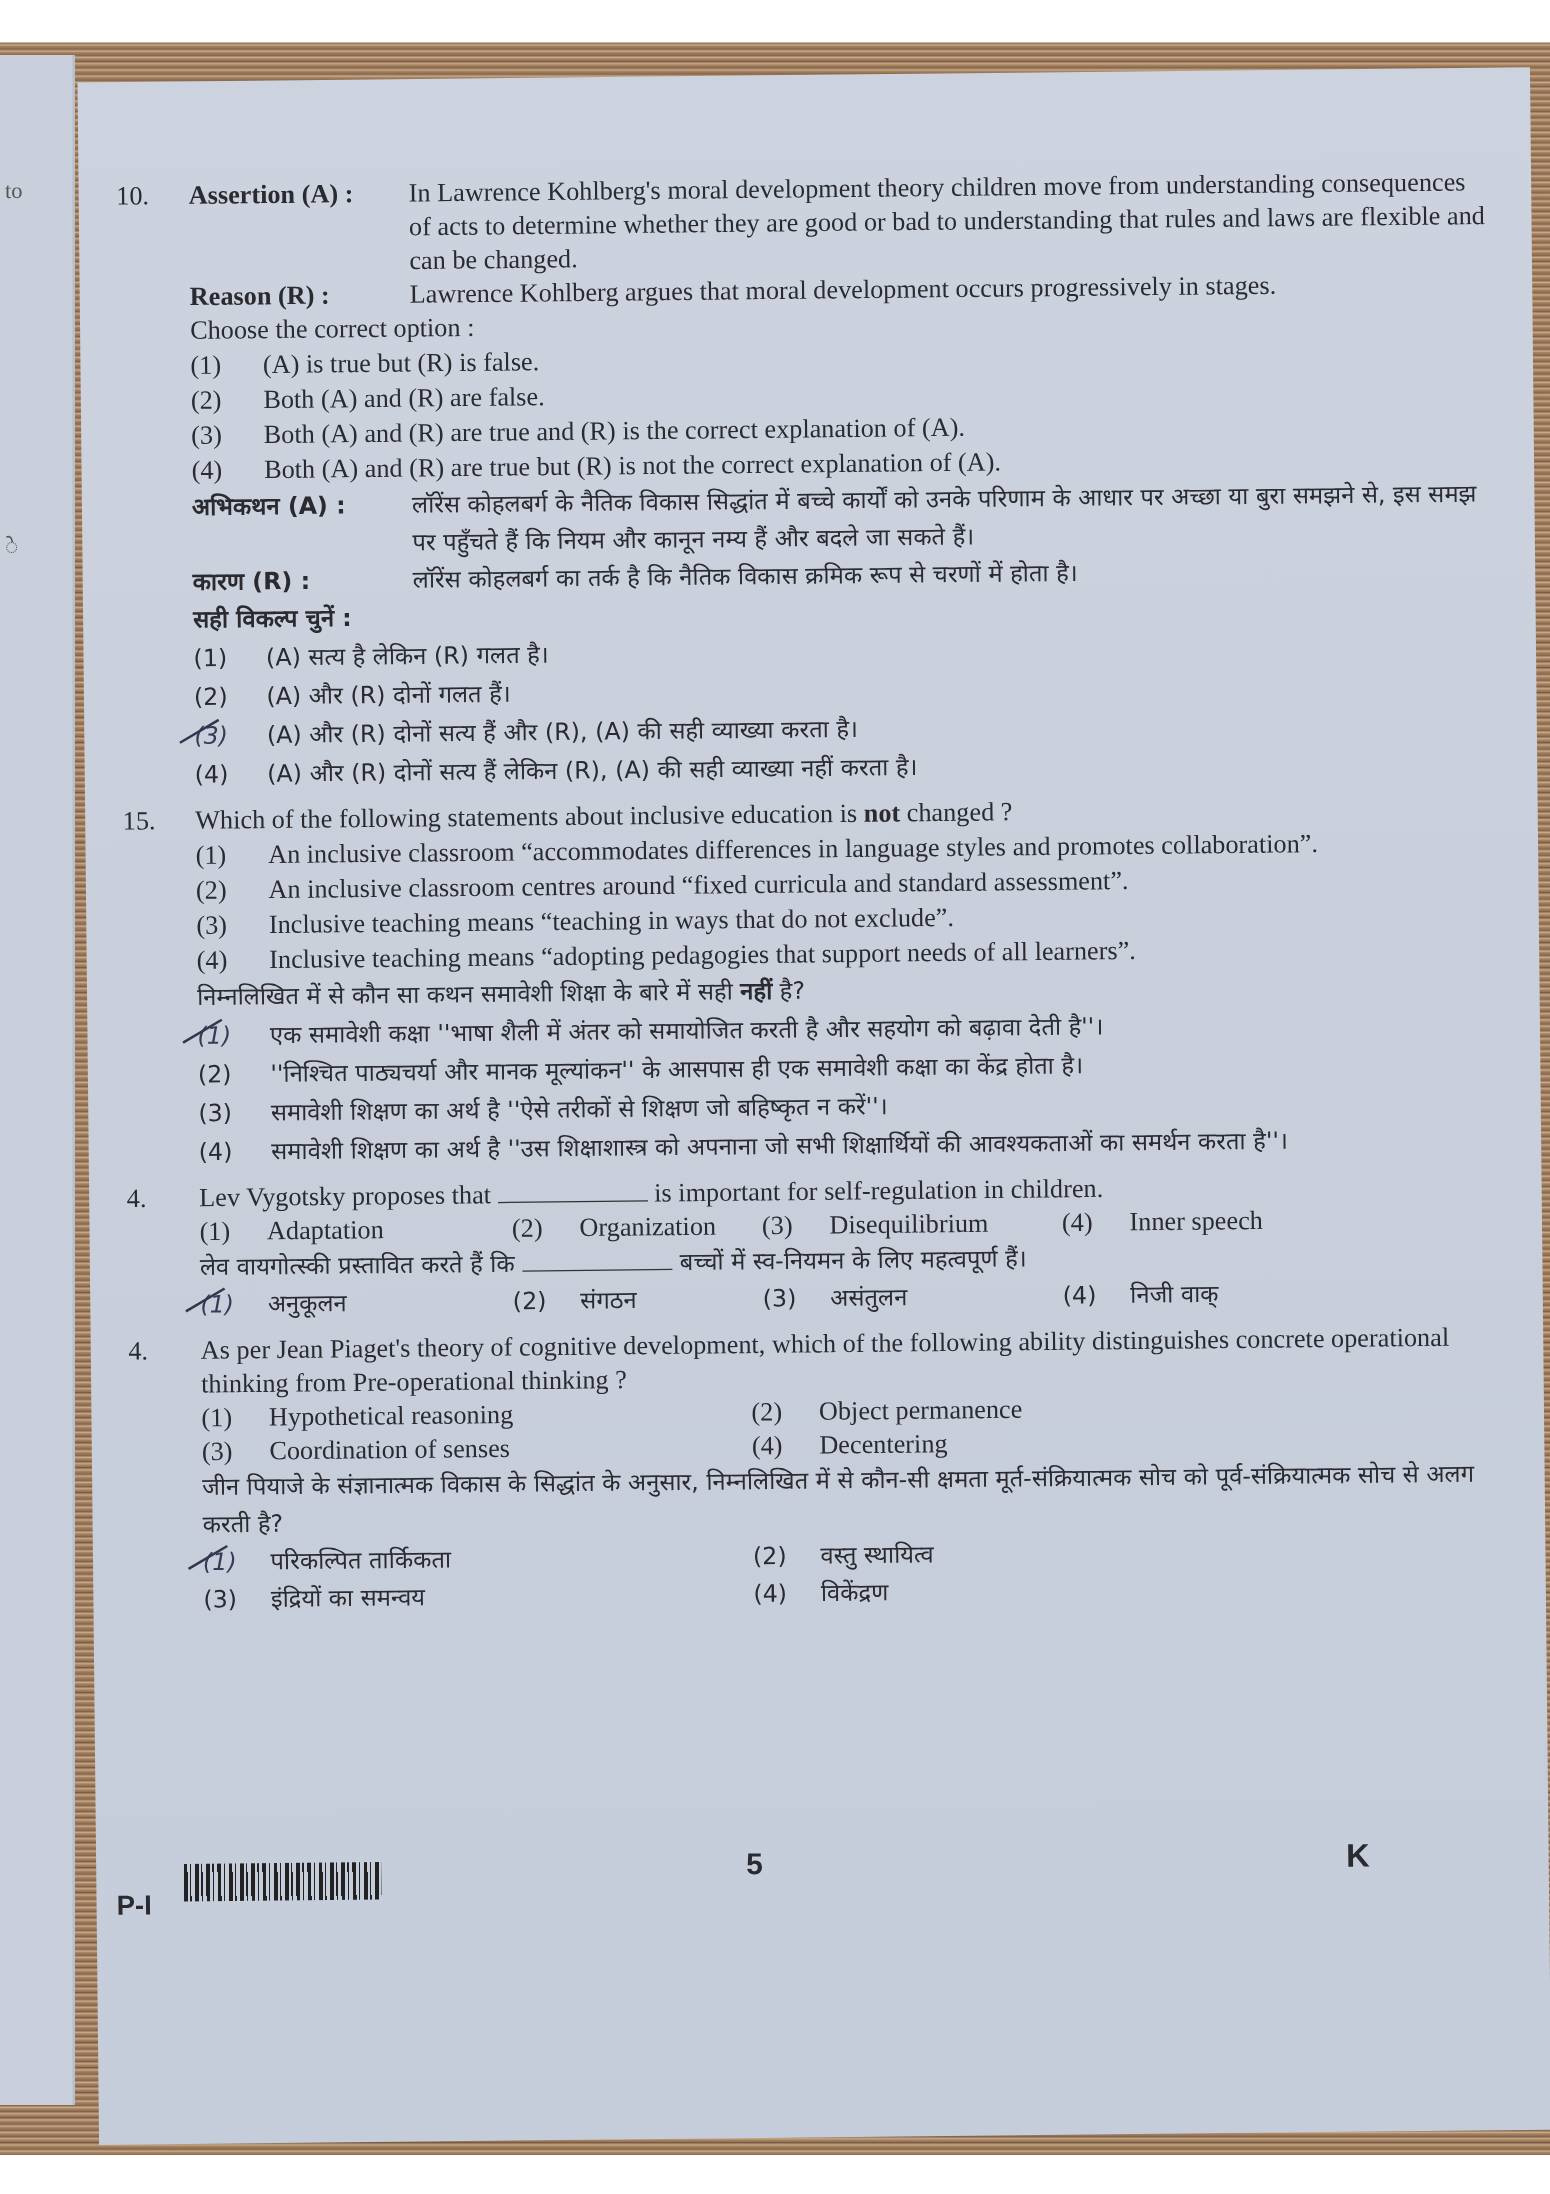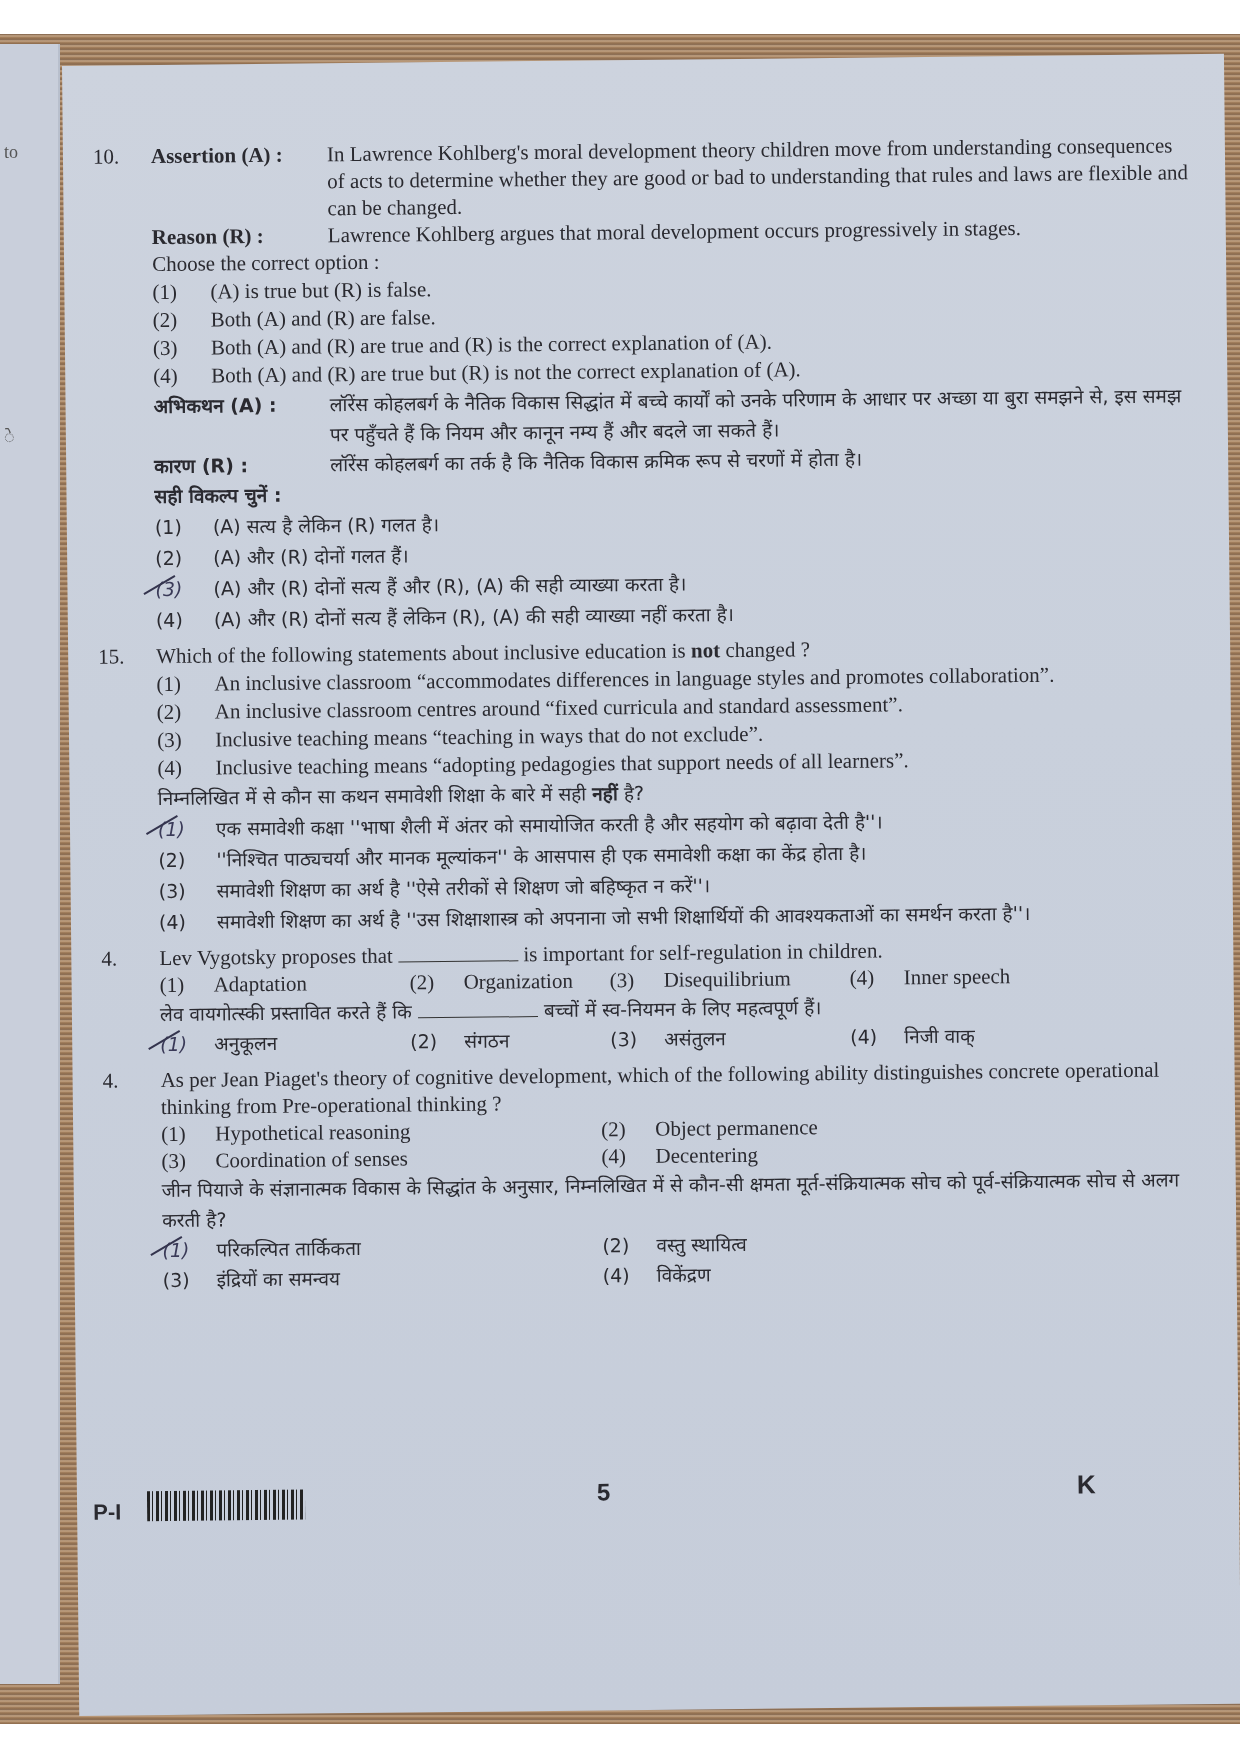--- a/index.html
+++ b/index.html
@@ -28,21 +28,21 @@
   .hi { font-family:"DejaVu Sans", sans-serif; font-size:19px; line-height:30px; }
   .grid4 { display:grid; grid-template-columns: 250px 200px 240px 250px; }
   .grid2 { display:grid; grid-template-columns: 440px 440px; }
   .cell { display:flex; }
   .cell .optn { width:54px; }
   .blank { display:inline-block; width:120px; border-bottom:1.5px solid #333; height:18px; vertical-align:baseline; }
   .tick { color:#3a3a58; font-style:italic; position:relative; }
   .tick::before { content:""; position:absolute; left:-14px; top:10px; width:36px; height:2px;
     background:#34344e; transform:rotate(-30deg); }
   .footer { position:absolute; left:0; top:1410px; width:1162px; height:60px; font-family:"Liberation Sans", sans-serif; }
-  .pcode { position:absolute; left:16px; top:24px; font-weight:bold; font-size:22px; }
+  .pcode { position:absolute; left:16px; top:36px; font-weight:bold; font-size:22px; }
   .barcode { position:absolute; left:70px; top:16px; width:158px; height:30px;
     background: repeating-linear-gradient(90deg, #222 0 3px, transparent 3px 5px, #222 5px 6px, transparent 6px 9px); }
   .pnum { position:absolute; left:520px; top:8px; font-weight:bold; font-size:24px; }
   .set { position:absolute; left:1000px; top:4px; font-weight:bold; font-size:26px; }
 </style>
 </head>
 <body>
 
 <div class="backdrop"></div>
 

